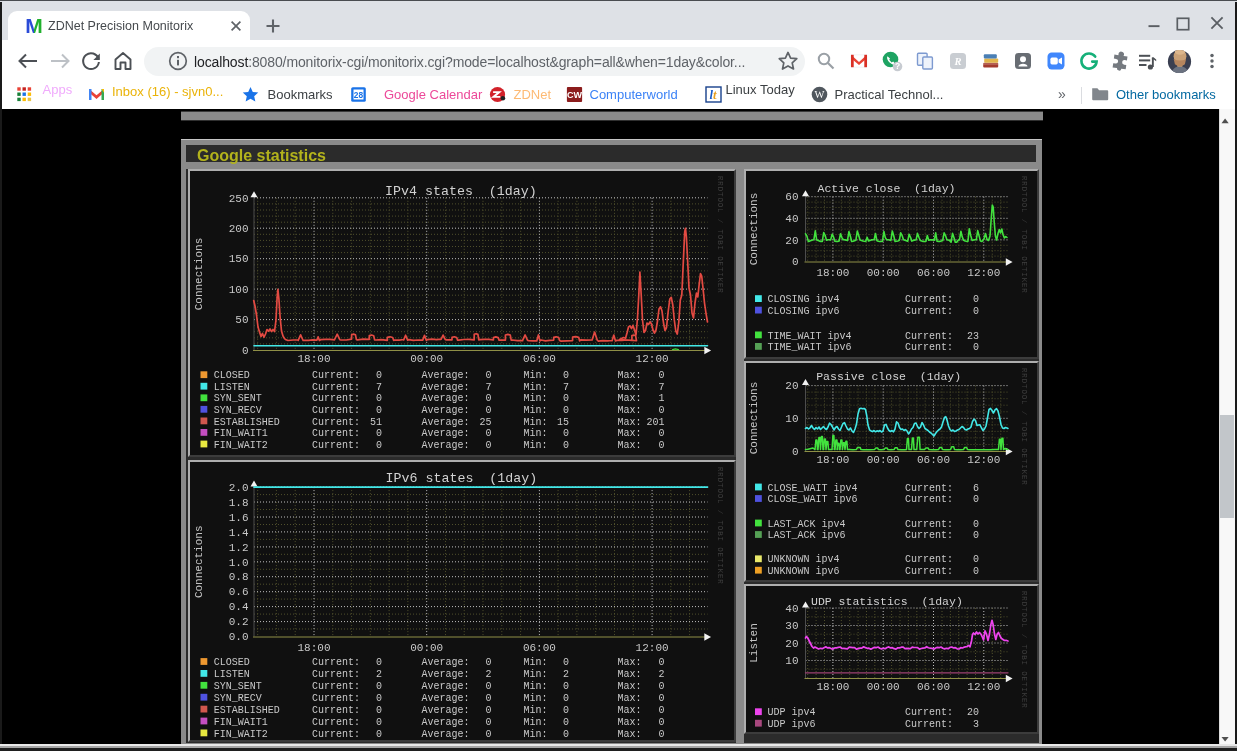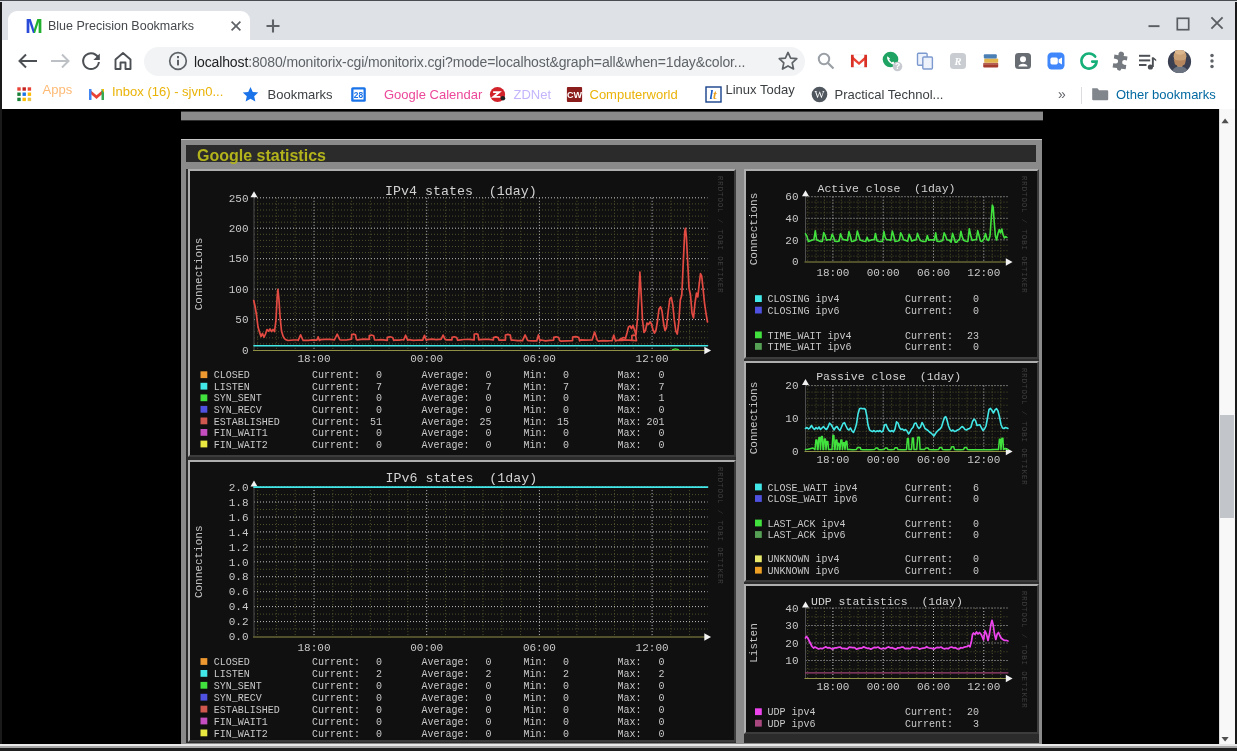--- a/index.html
+++ b/index.html
@@ -17,21 +17,21 @@
       <clipPath id="mcl">
         <rect x="-10" y="-11" width="10" height="22"></rect>
       </clipPath>
       <clipPath id="mcr">
         <rect x="0" y="-11" width="10" height="22"></rect>
       </clipPath>
     </defs>
     <text x="0" y="7.4" font-family="Liberation Sans" font-weight="bold" font-size="21px" fill="#2a4bd7" text-anchor="middle" clip-path="url(#mcl)">M</text>
     <text x="0" y="7.4" font-family="Liberation Sans" font-weight="bold" font-size="21px" fill="#21b12e" text-anchor="middle" clip-path="url(#mcr)">M</text>
   </svg>
-<div class="abs" style="left:48px;top:19px;font:12.5px 'Liberation Sans',sans-serif;color:#45494d;white-space:nowrap">Blue Precision Bookmarks</div>
+<div class="abs" style="left:48px;top:19px;font:12.5px 'Liberation Sans',sans-serif;color:#45494d;white-space:nowrap">ZDNet Precision Monitorix</div>
 <svg style="position:absolute;left:228.0px;top:18.0px" width="16" height="16" viewBox="-8.0 -8.0 16 16">
     <path d="M-4.4 -4.4 L4.4 4.4 M4.4 -4.4 L-4.4 4.4" stroke="#5f6368" stroke-width="1.7"></path>
   </svg>
 <svg style="position:absolute;left:263.8px;top:16.9px" width="18" height="18" viewBox="-9.0 -9.0 18 18">
     <path d="M-6.5 0 H6.5 M0 -6.5 V6.5" stroke="#5f6368" stroke-width="2.1"></path>
   </svg>
 <svg style="position:absolute;left:1145.5px;top:17.8px" width="16" height="16" viewBox="-8.0 -8.0 16 16">
     <rect x="-5.5" y="-0.8" width="11" height="1.9" fill="#5a5e63"></rect>
   </svg>
 <svg style="position:absolute;left:1175.0px;top:15.5px" width="16" height="16" viewBox="-8.0 -8.0 16 16">
@@ -182,26 +182,26 @@
   </svg>
 <svg style="position:absolute;left:811.0px;top:86.2px" width="17" height="17" viewBox="-8.5 -8.5 17 17">
     <circle r="7.8" fill="#50575e"></circle>
     <text x="0" y="3.6" font-family="Liberation Serif" font-size="10.5" fill="#fff" text-anchor="middle">W</text>
   </svg>
 <div style="position:absolute;left:1058px;top:86px;width:20px;height:18px;color:#5f6368;font:14px 'Liberation Sans',sans-serif;">»</div>
 <div style="position:absolute;left:1081px;top:86.5px;width:1px;height:17px;background:#dadce0"></div>
 <svg style="position:absolute;left:1091.0px;top:86.2px" width="19" height="17" viewBox="-9.5 -8.5 19 17">
     <path d="M-7.5 -5.6 h5.2 l1.7 1.9 h8.1 a1 1 0 0 1 1 1 v8 a1 1 0 0 1 -1 1 h-14 a1 1 0 0 1 -1 -1 Z" fill="#81868c" transform="translate(-0.8,-0.6)"></path>
   </svg>
-<div style="position:absolute;left:42.5px;top:82px;font:13px 'Liberation Sans',sans-serif;color:#fdba74;white-space:nowrap">Apps</div>
+<div style="position:absolute;left:42.5px;top:82px;font:13px 'Liberation Sans',sans-serif;color:#f0abfc;white-space:nowrap">Apps</div>
 <div style="position:absolute;left:112px;top:84px;font:13px 'Liberation Sans',sans-serif;color:#eab308;white-space:nowrap">Inbox (16) - sjvn0...</div>
 <div style="position:absolute;left:267.5px;top:87.2px;font:13px 'Liberation Sans',sans-serif;color:#3c4043;white-space:nowrap">Bookmarks</div>
 <div style="position:absolute;left:384px;top:87.2px;font:13px 'Liberation Sans',sans-serif;color:#ec4899;white-space:nowrap">Google Calendar</div>
-<div style="position:absolute;left:513.5px;top:87.2px;font:13px 'Liberation Sans',sans-serif;color:#c4b5fd;white-space:nowrap">ZDNet</div>
-<div style="position:absolute;left:589.5px;top:87.2px;font:13px 'Liberation Sans',sans-serif;color:#eab308;white-space:nowrap">Computerworld</div>
+<div style="position:absolute;left:513.5px;top:87.2px;font:13px 'Liberation Sans',sans-serif;color:#fdba74;white-space:nowrap">ZDNet</div>
+<div style="position:absolute;left:589.5px;top:87.2px;font:13px 'Liberation Sans',sans-serif;color:#3b82f6;white-space:nowrap">Computerworld</div>
 <div style="position:absolute;left:725.5px;top:82px;font:13px 'Liberation Sans',sans-serif;color:#3c4043;white-space:nowrap">Linux Today</div>
 <div style="position:absolute;left:834.5px;top:87.2px;font:13px 'Liberation Sans',sans-serif;color:#3c4043;white-space:nowrap">Practical Technol...</div>
 <div style="position:absolute;left:1116px;top:87.2px;font:13px 'Liberation Sans',sans-serif;color:#0369a1;white-space:nowrap">Other bookmarks</div>
 
 <div class="abs" style="left:0;top:108.5px;width:1237px;height:635.9px;background:#000"></div>
 
 <div class="abs" style="left:181px;top:110.8px;width:861.5px;height:1.6px;background:#3a3a3a"></div>
 <div class="abs" style="left:181px;top:112.4px;width:861.5px;height:7.4px;background:#8a8a8a"></div>
 <div class="abs" style="left:181px;top:119.8px;width:861.5px;height:1.4px;background:#303030"></div>
 

